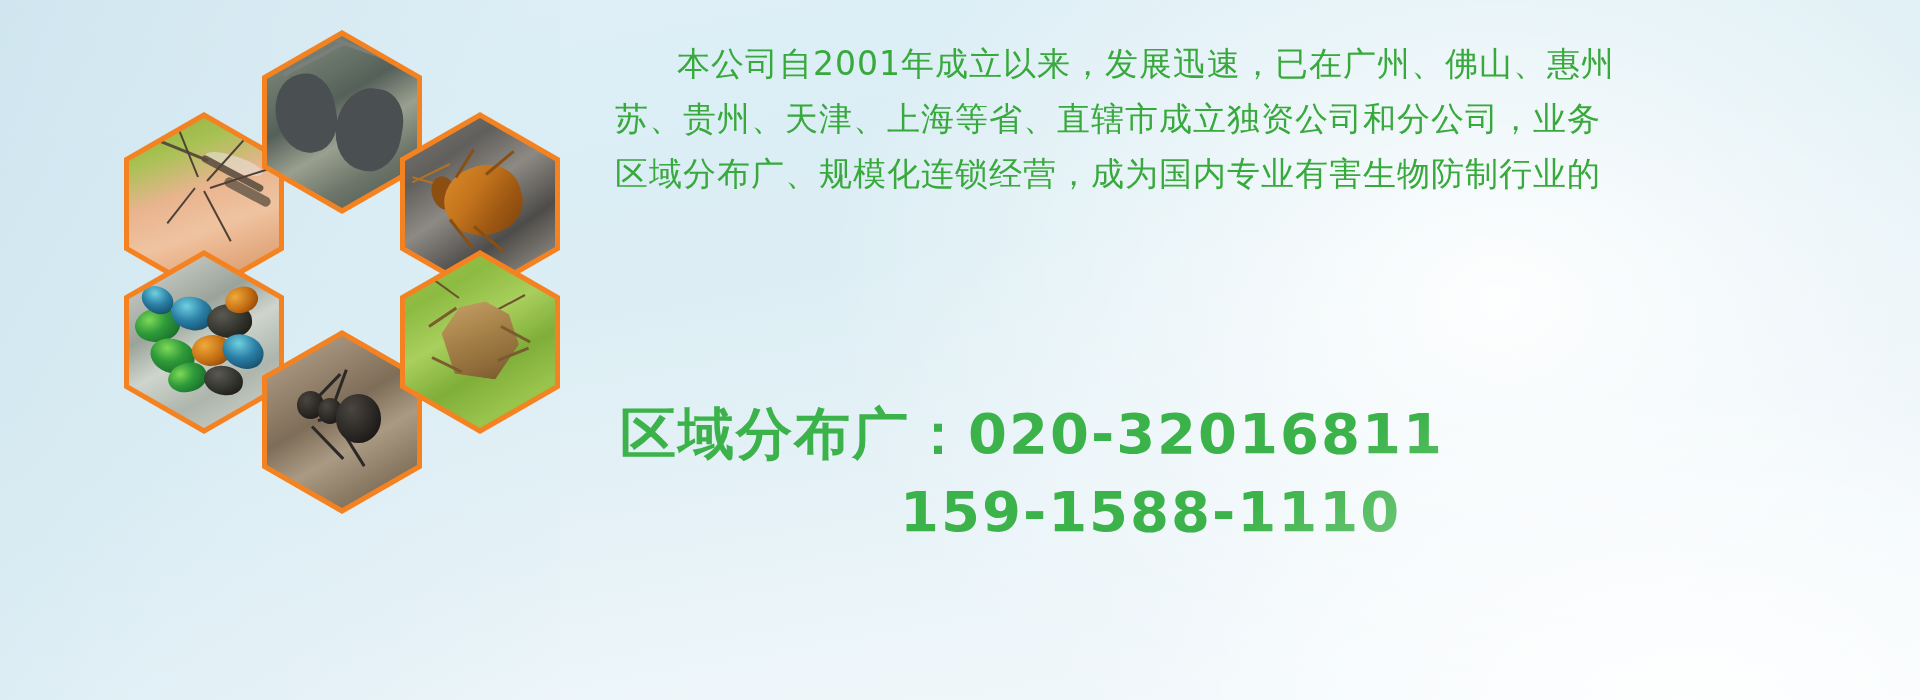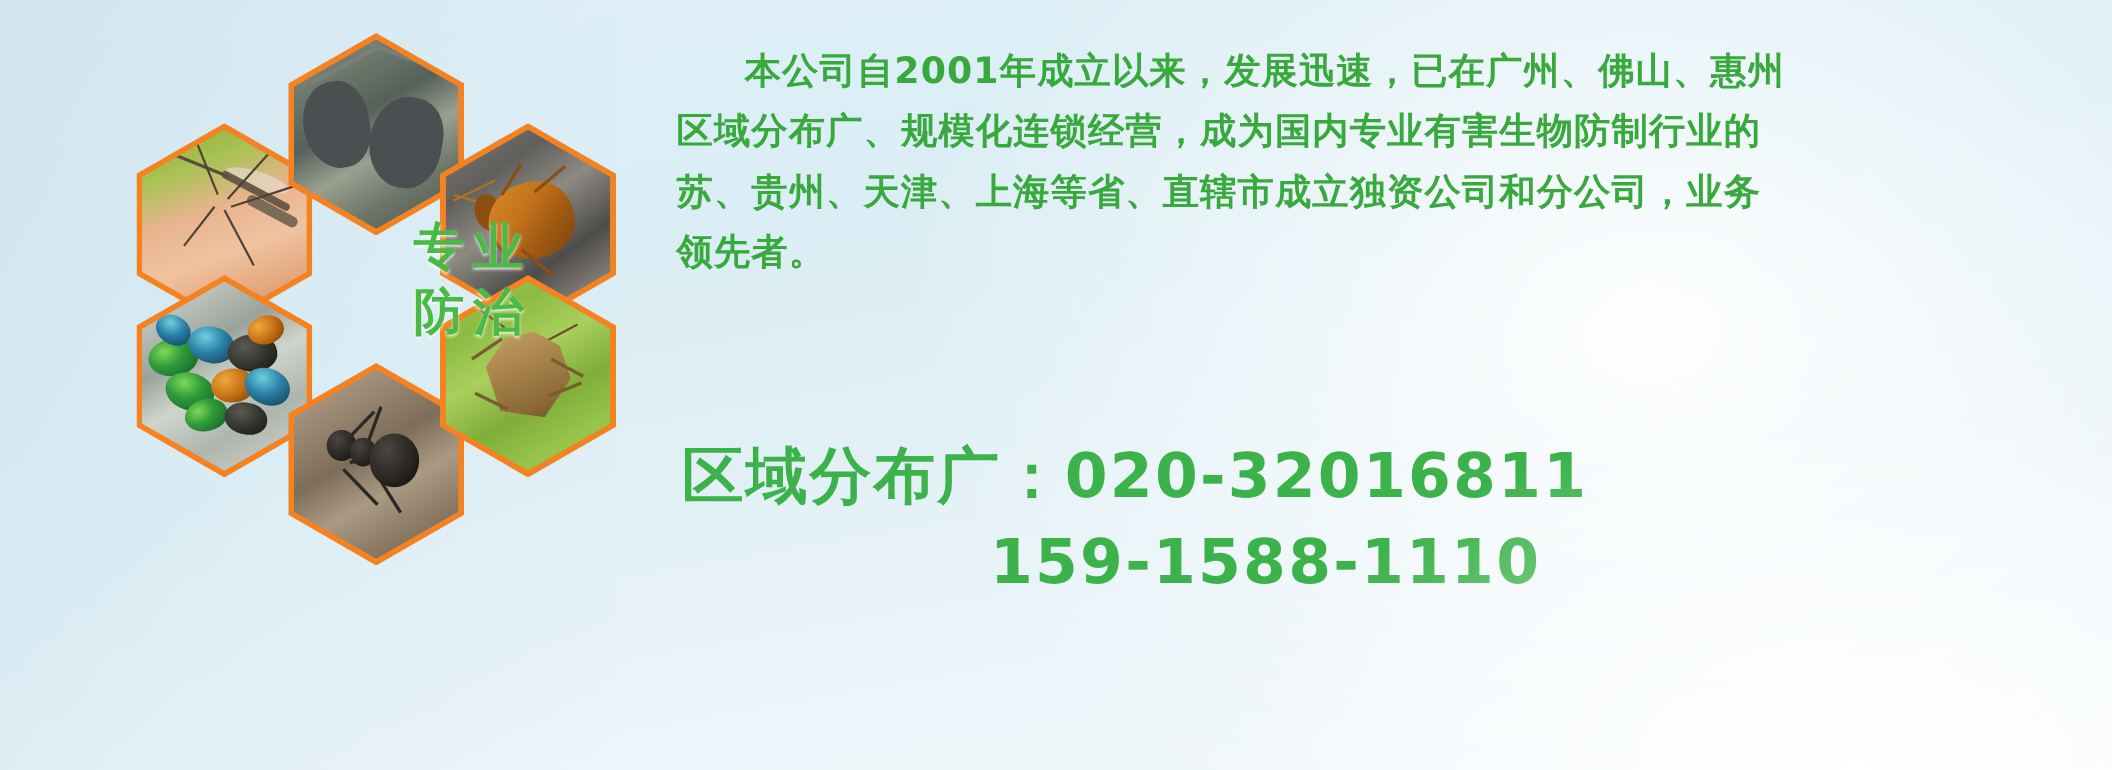--- a/index.html
+++ b/index.html
@@ -100,21 +100,21 @@
     text-align:center;line-height:1.28;
     color:#4cb848;
     font-weight:bold;font-size:46px;letter-spacing:8px;
     text-shadow:0 2px 3px rgba(255,255,255,.85);
   }
   #hextext div{white-space:nowrap;}
 
   
   #copy{
     position:absolute;left:615px;top:36px;width:1290px;
-    color:#38a93c;font-weight:bold;font-size:33px;line-height:55px;
+    color:#38a93c;font-weight:normal;font-size:33px;line-height:55px;
     letter-spacing:1px;
   }
   #copy p{margin:0;white-space:nowrap;}
   #copy p.indent{text-indent:62px;}
 
   
   #contact{
     position:absolute;left:620px;top:395px;width:1200px;
     color:#3cb34a;font-weight:bold;font-size:56px;line-height:78px;
     letter-spacing:2px;
@@ -216,31 +216,26 @@
           <div class="bug-ant" style="left:58%;top:22%;width:22%;transform:rotate(-28deg);"></div>
           <div class="bug-body"></div>
           <div class="bug-leg" style="left:16%;top:40%;width:22%;transform:rotate(-34deg);"></div>
           <div class="bug-leg" style="left:18%;top:58%;width:22%;transform:rotate(26deg);"></div>
           <div class="bug-leg" style="left:64%;top:40%;width:22%;transform:rotate(28deg);"></div>
           <div class="bug-leg" style="left:62%;top:60%;width:22%;transform:rotate(-22deg);"></div>
         </div>
       </div>
     </div>
 
-    <div id="hextext">
-      <div>专业</div>
-      <div>防治</div>
-    </div>
   </div>
 
   <div id="copy">
     <p class="indent">本公司自2001年成立以来，发展迅速，已在广州、佛山、惠州</p>
+    <p>苏、贵州、天津、上海等省、直辖市成立独资公司和分公司，业务</p>
     <p>区域分布广、规模化连锁经营，成为国内专业有害生物防制行业的</p>
-    <p>苏、贵州、天津、上海等省、直辖市成立独资公司和分公司，业务</p>
-    <p>领先者。</p>
   </div>
 
   <div id="contact">
     <div class="line1"><span>区域分布广：</span><span>020-32016811</span></div>
     <div class="line2"><span>159-1588-1110</span></div>
   </div>
 
 </div>
 
 </body></html>

